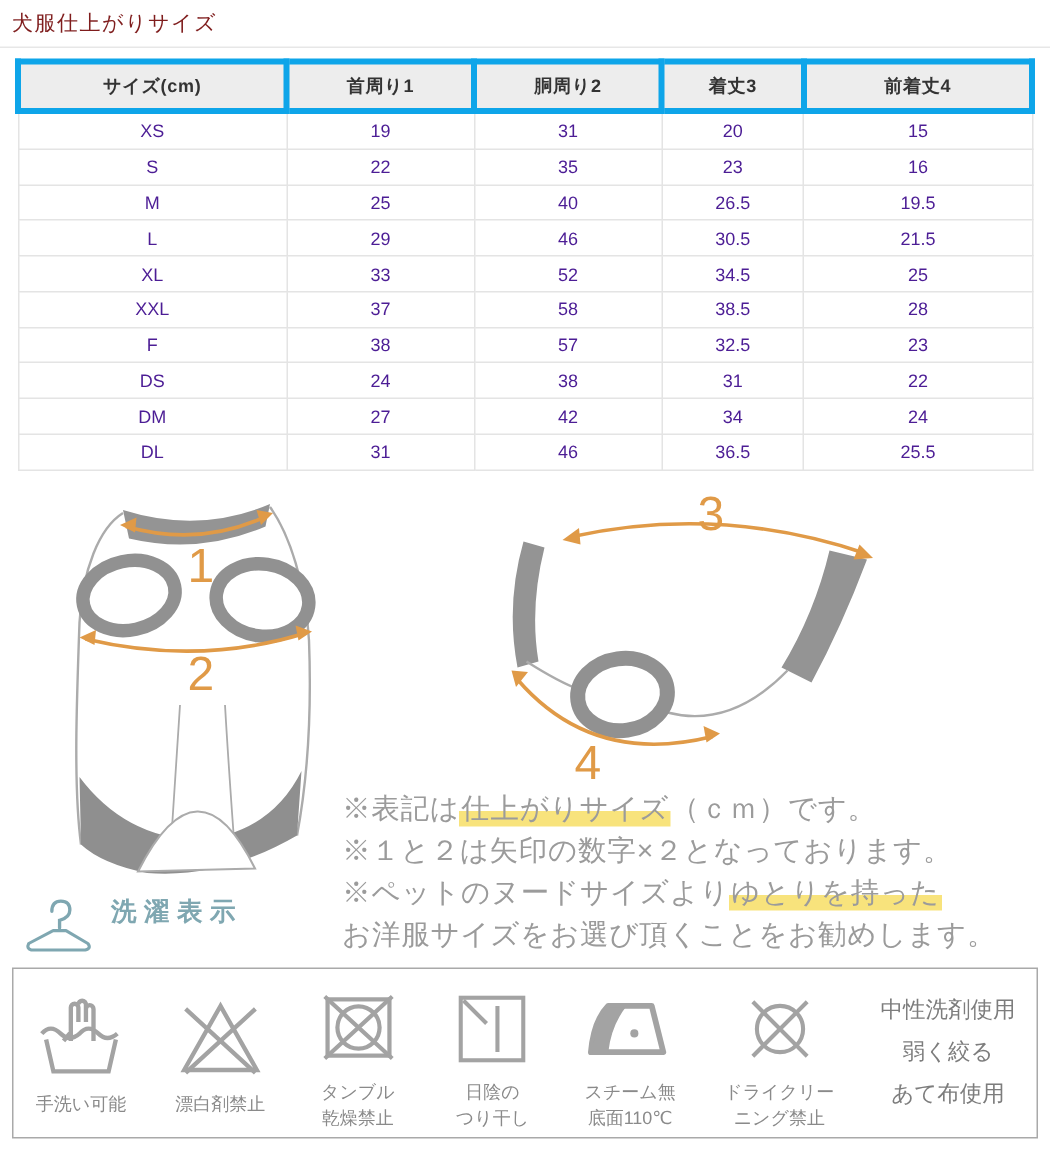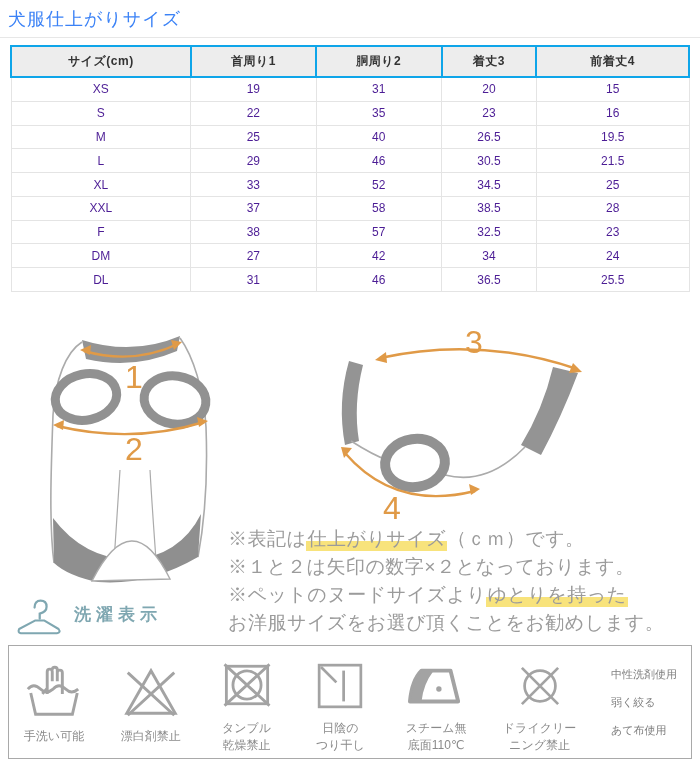--- a/index.html
+++ b/index.html
@@ -3,58 +3,58 @@
 <meta charset="utf-8">
 <style>
   html,body{margin:0;padding:0;background:#fff;}
   body{
     width:700px;height:770px;position:relative;overflow:hidden;
     font-family:"Liberation Sans","DejaVu Sans",sans-serif;
     -webkit-font-smoothing:antialiased;
   }
   
   .page-header{padding:7px 8px 6px 8px;border-bottom:1px solid #e7e7e7;}
-  .page-title{font-size:18px;color:#3b82f6;letter-spacing:1px;}
+  .page-title{font-size:14px;color:#7f1d1d;letter-spacing:1px;}
   
   .size-table-wrap{margin:7px 10px 0 10px;}
   table.size-table{width:680px;border-collapse:collapse;table-layout:fixed;font-size:12px;}
   .size-table th{
-    background:#ededed;border:2px solid #0ea5e9;color:#333;font-weight:bold;
+    background:#ededed;border:4px solid #0ea5e9;color:#333;font-weight:bold;
     padding:6px 2px;text-align:center;letter-spacing:0.5px;
   }
   .size-table td{
     background:#fff;border:1px solid #e4e4e4;color:#4c1d95;
     padding:4.4px 2px;text-align:center;
   }
   col.c1{width:26.5%}col.c2{width:18.5%}col.c3{width:18.5%}col.c4{width:14%}col.c5{width:22.5%}
   
   .svg-abs{position:absolute;}
   .diag-num{font-size:32px;fill:#e09a47;}
   
   .notes{
     position:absolute;left:228px;top:526px;width:466px;
     font-size:19px;line-height:28px;color:#9b9b9b;letter-spacing:0.5px;font-family:Liberation Mono, monospace;
   }
   .hl{background:linear-gradient(to top,#f8e37c 46%,rgba(248,227,124,0) 46%);padding:0 1px;}
   
-  .care-head{position:absolute;left:14px;top:596px;display:flex;align-items:center;}
+  .care-head{position:absolute;left:14px;top:596px;display:flex;align-items:flex-start;}
   .care-head-label{
     font-size:17px;font-weight:bold;color:#7fa7b1;letter-spacing:5px;
     padding:0 0 5px 12px;
   }
   .care-box{
     position:absolute;left:8px;top:645px;width:654px;height:112px;
     border:1px solid #a9a9a9;background:#fff;
     display:flex;align-items:center;justify-content:space-between;
     padding:0 14px;
   }
   .care-item{display:flex;flex-direction:column;align-items:center;}
   .care-icon-slot{height:64px;display:flex;align-items:flex-end;justify-content:center;}
   .care-label{font-size:12px;color:#8a8a8a;line-height:1.35;text-align:center;margin-top:5px;min-height:16px;}
-  .care-extra{font-size:11px;color:#7d7d7d;line-height:28px;text-align:left;}
+  .care-extra{font-size:15px;color:#7d7d7d;line-height:28px;text-align:center;}
   .ic{stroke:#a3a3a3;fill:none;stroke-width:3;}
 </style>
 </head>
 <body>
 
 <div class="page-header">
   <span class="page-title">犬服仕上がりサイズ</span>
 </div>
 
 <div class="size-table-wrap">
@@ -119,20 +119,27 @@
       <td>28</td>
     </tr>
     <tr>
       <td>F</td>
       <td>38</td>
       <td>57</td>
       <td>32.5</td>
       <td>23</td>
     </tr>
     <tr>
+      <td>DS</td>
+      <td>24</td>
+      <td>38</td>
+      <td>31</td>
+      <td>22</td>
+    </tr>
+    <tr>
       <td>DM</td>
       <td>27</td>
       <td>42</td>
       <td>34</td>
       <td>24</td>
     </tr>
     <tr>
       <td>DL</td>
       <td>31</td>
       <td>46</td>

